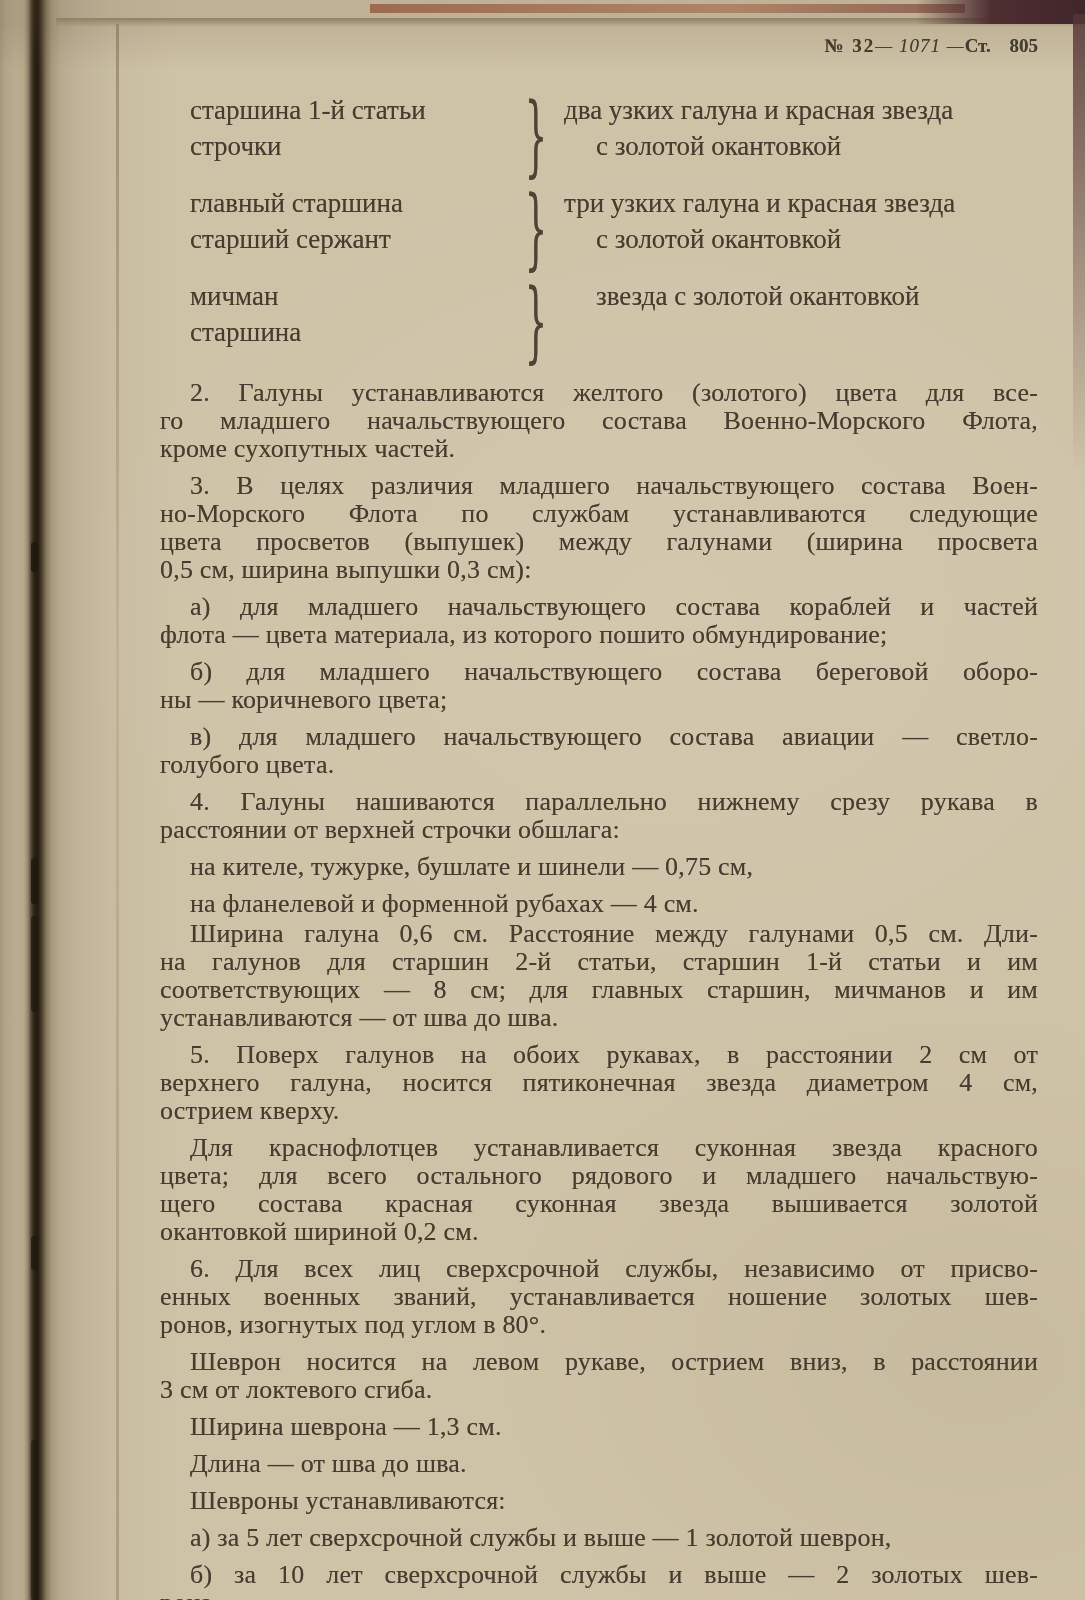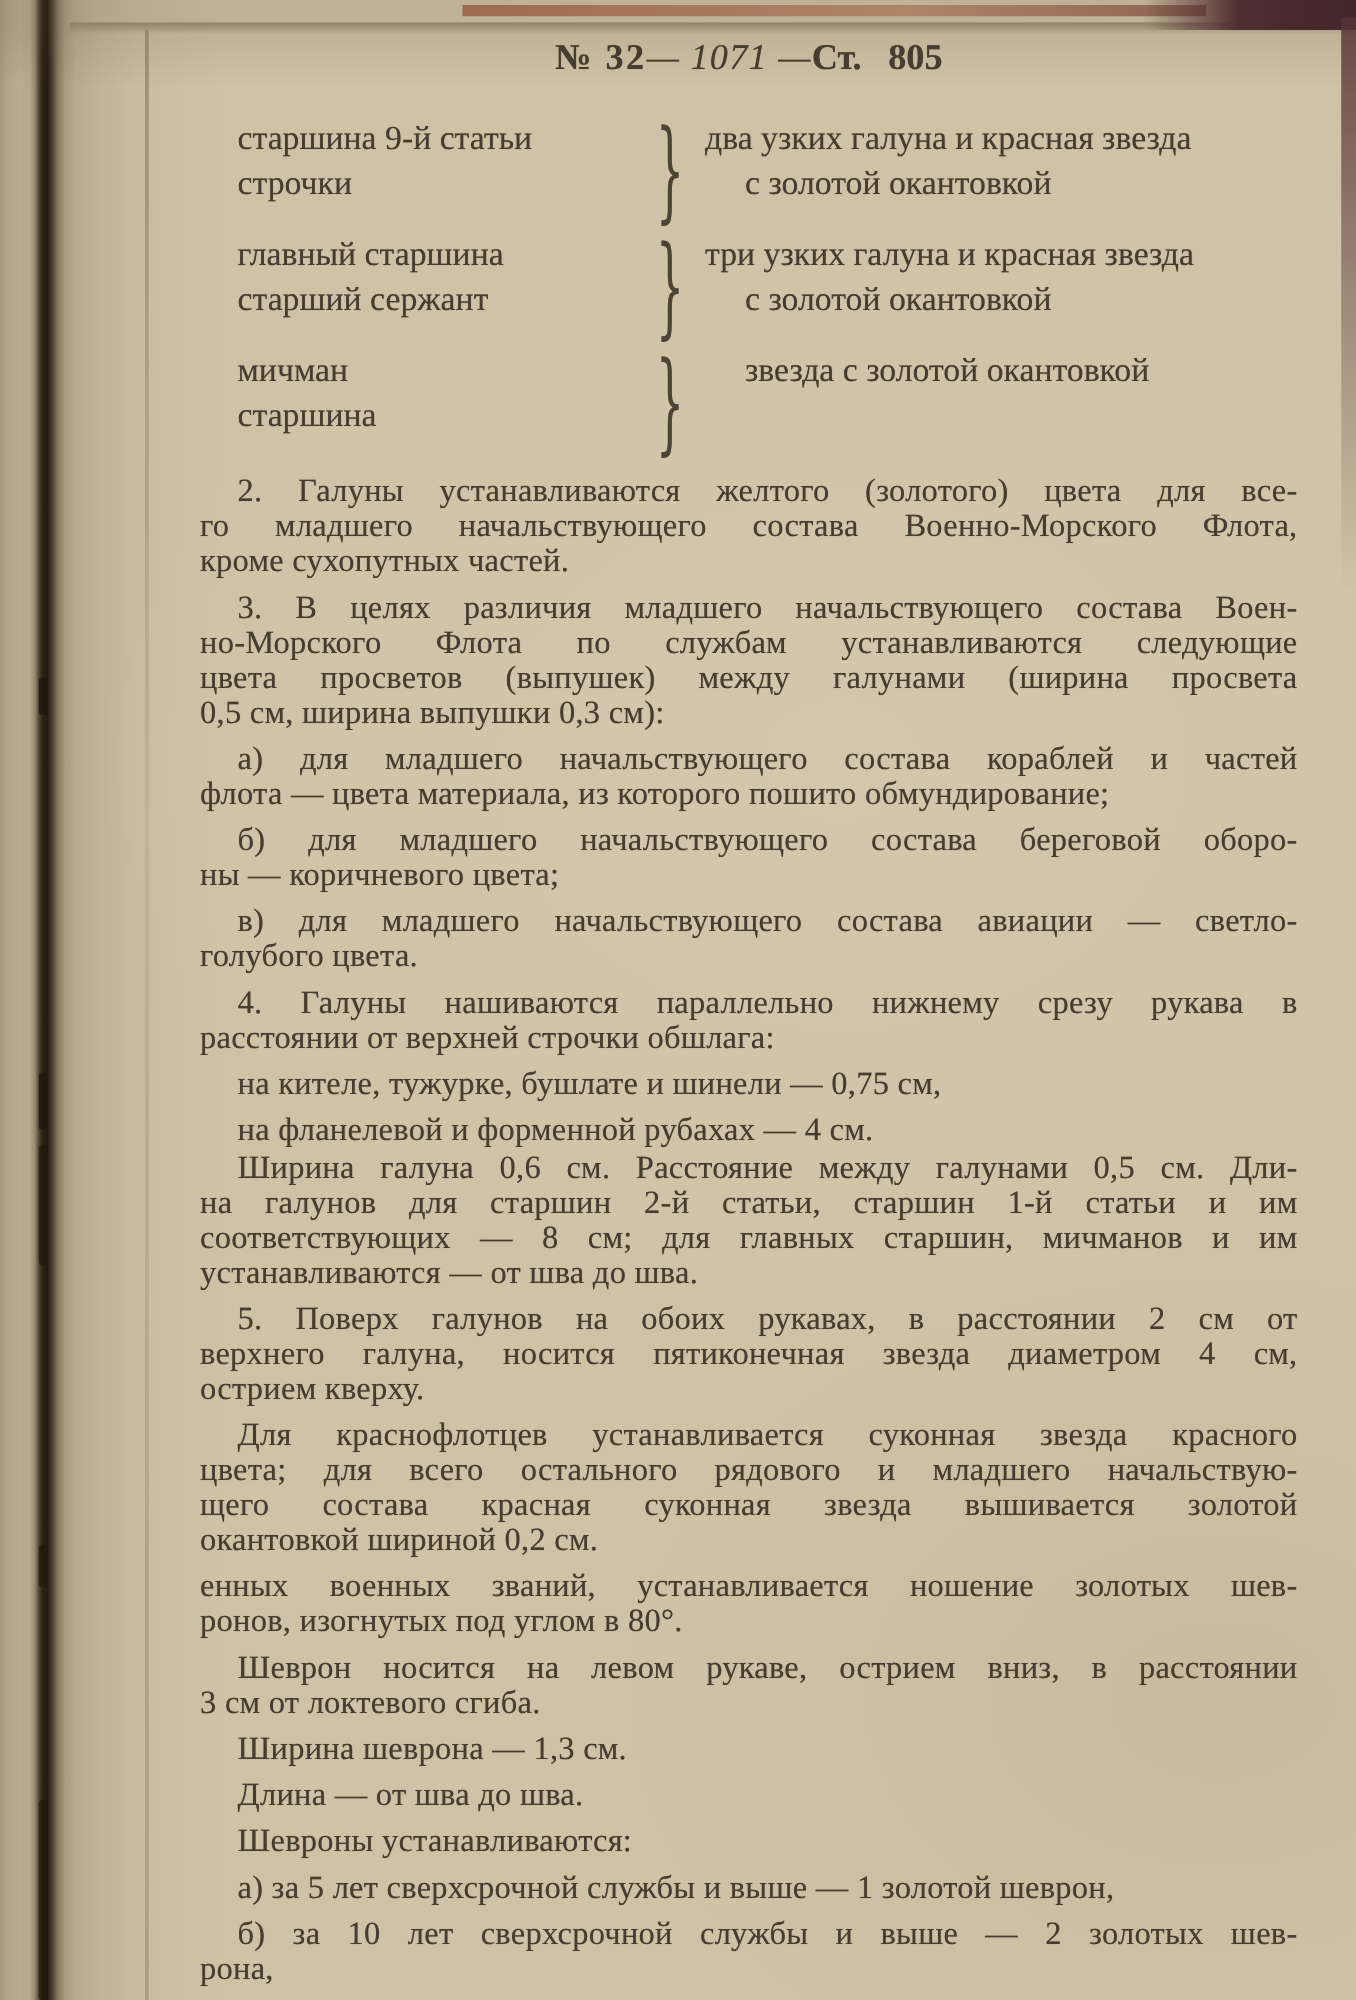--- a/index.html
+++ b/index.html
@@ -54,21 +54,21 @@
     position:absolute;top:14px;right:0;width:12px;height:460px;
     background:linear-gradient(180deg, rgba(86,52,54,.85), rgba(86,52,54,.35) 55%, rgba(86,52,54,0));
   }
   .gutter-mark{position:absolute;left:31px;width:7px;background:#20180e;border-radius:3px;opacity:.85;}
   
   .content{
     position:absolute;left:160px;top:30px;width:878px;
     color:var(--ink,#453d30);
     text-shadow:0 0 .6px rgba(70,58,42,.55);
   }
-  .header{display:flex;justify-content:center;align-items:baseline;font-size:29px;line-height:32px;}
+  .header{display:flex;justify-content:flex-end;align-items:baseline;font-size:19px;line-height:32px;}
   .header .h-issue{font-weight:700;letter-spacing:2px;}
   .header .h-page{letter-spacing:1px;font-style:italic;}
   .header .h-article{font-weight:700;word-spacing:14px;}
   
   .ins-table{margin-top:30px;}
   .t-row{display:flex;margin-bottom:5px;font-size:27px;line-height:36px;}
   .t-ranks{width:348px;padding-left:30px;box-sizing:border-box;flex:none;}
   .t-bracewrap{width:56px;flex:none;display:flex;align-items:center;justify-content:center;}
   .t-brace{
     font-family:"DejaVu Serif",serif;font-size:88px;line-height:1;font-weight:400;
@@ -107,21 +107,21 @@
   <div class="content">
     <div class="header">
       <span class="h-issue">№ 32</span>
       <span class="h-page">— 1071 —</span>
       <span class="h-article">Ст. 805</span>
     </div>
 
     <div class="ins-table" id="ins-table">
         <div class="t-row">
           <div class="t-ranks">
-            <div>старшина 9-й статьи</div>
+            <div>старшина 1-й статьи</div>
             <div>строчки</div>
           </div>
           <div class="t-bracewrap">
             <span class="t-brace">}</span>
           </div>
           <div class="t-insignia">
             <div class="l1">два узких галуна и красная звезда</div>
             <div class="l2">с золотой окантовкой</div>
           </div>
         </div>
@@ -197,20 +197,21 @@
           <div class="line">верхнего галуна, носится пятиконечная звезда диаметром 4 см,</div>
           <div class="line last">острием кверху.</div>
         </div>
         <div class="para">
           <div class="line first">Для краснофлотцев устанавливается суконная звезда красного</div>
           <div class="line">цвета; для всего остального рядового и младшего начальствую-</div>
           <div class="line">щего состава  красная суконная звезда  вышивается  золотой</div>
           <div class="line last">окантовкой шириной 0,2 см.</div>
         </div>
         <div class="para">
+          <div class="line first">6. Для всех лиц сверхсрочной службы, независимо от присво-</div>
           <div class="line">енных военных званий, устанавливается ношение золотых шев-</div>
           <div class="line last">ронов, изогнутых под углом в 80°.</div>
         </div>
         <div class="para">
           <div class="line first">Шеврон носится на левом рукаве, острием вниз, в расстоянии</div>
           <div class="line last">3 см от локтевого сгиба.</div>
         </div>
         <div class="para">
           <div class="line first last">Ширина шеврона — 1,3 см.</div>
         </div>

